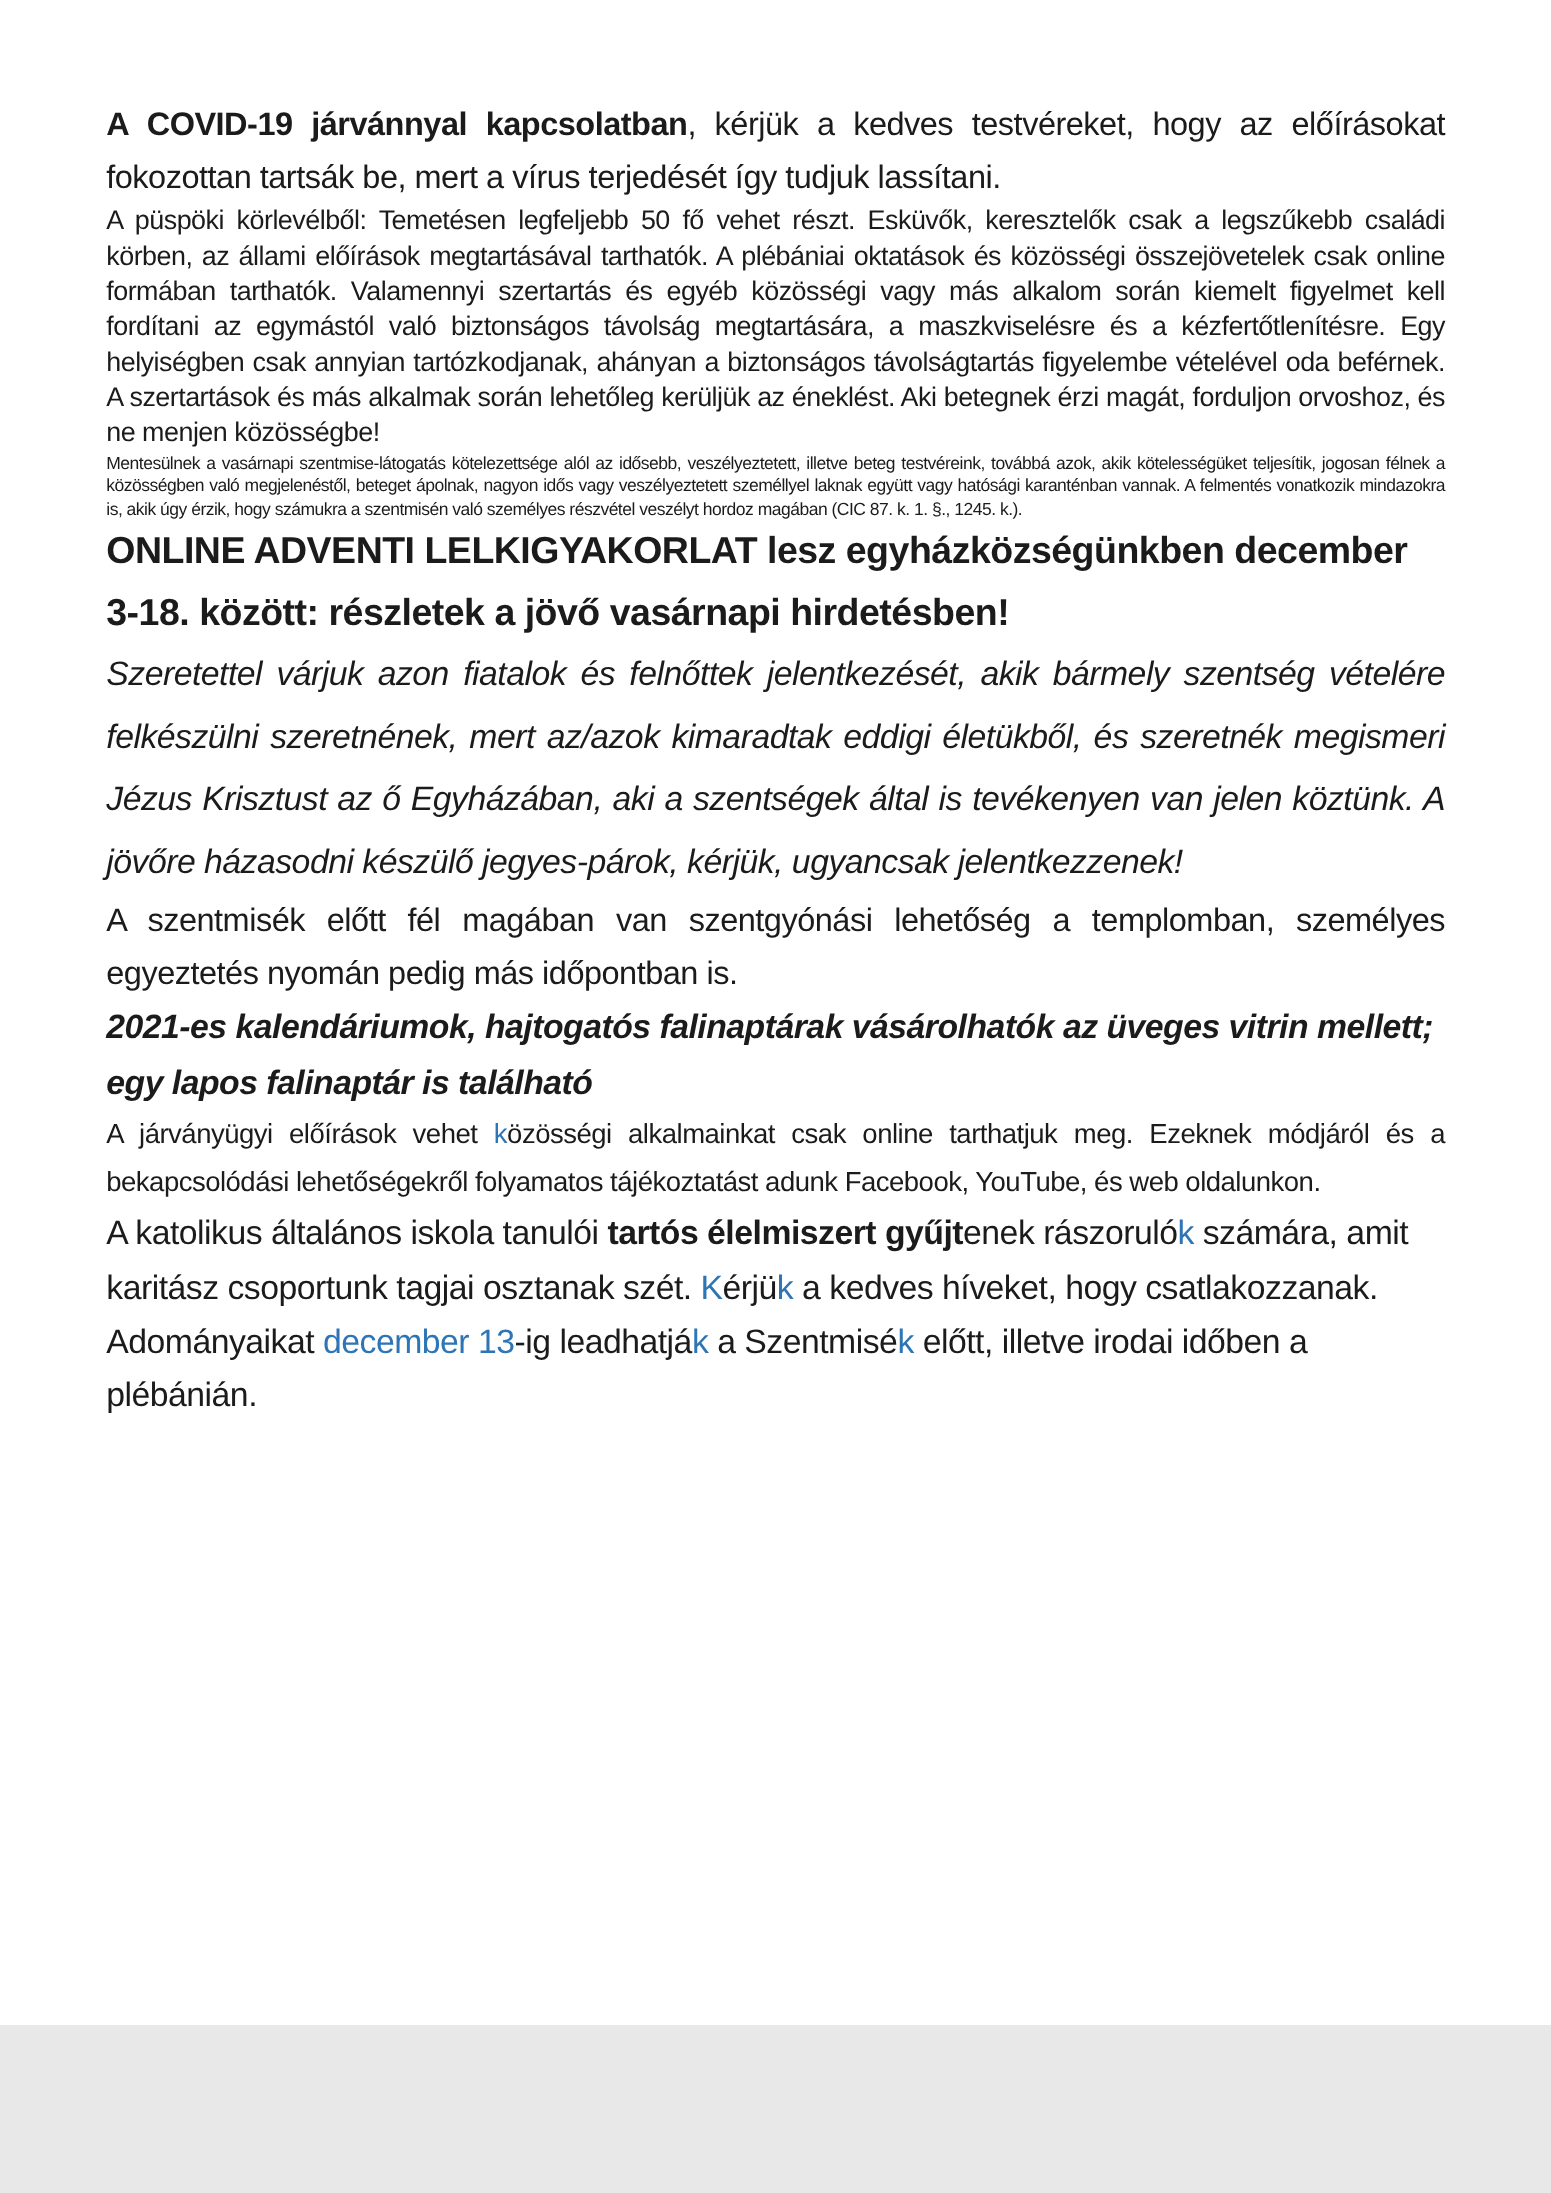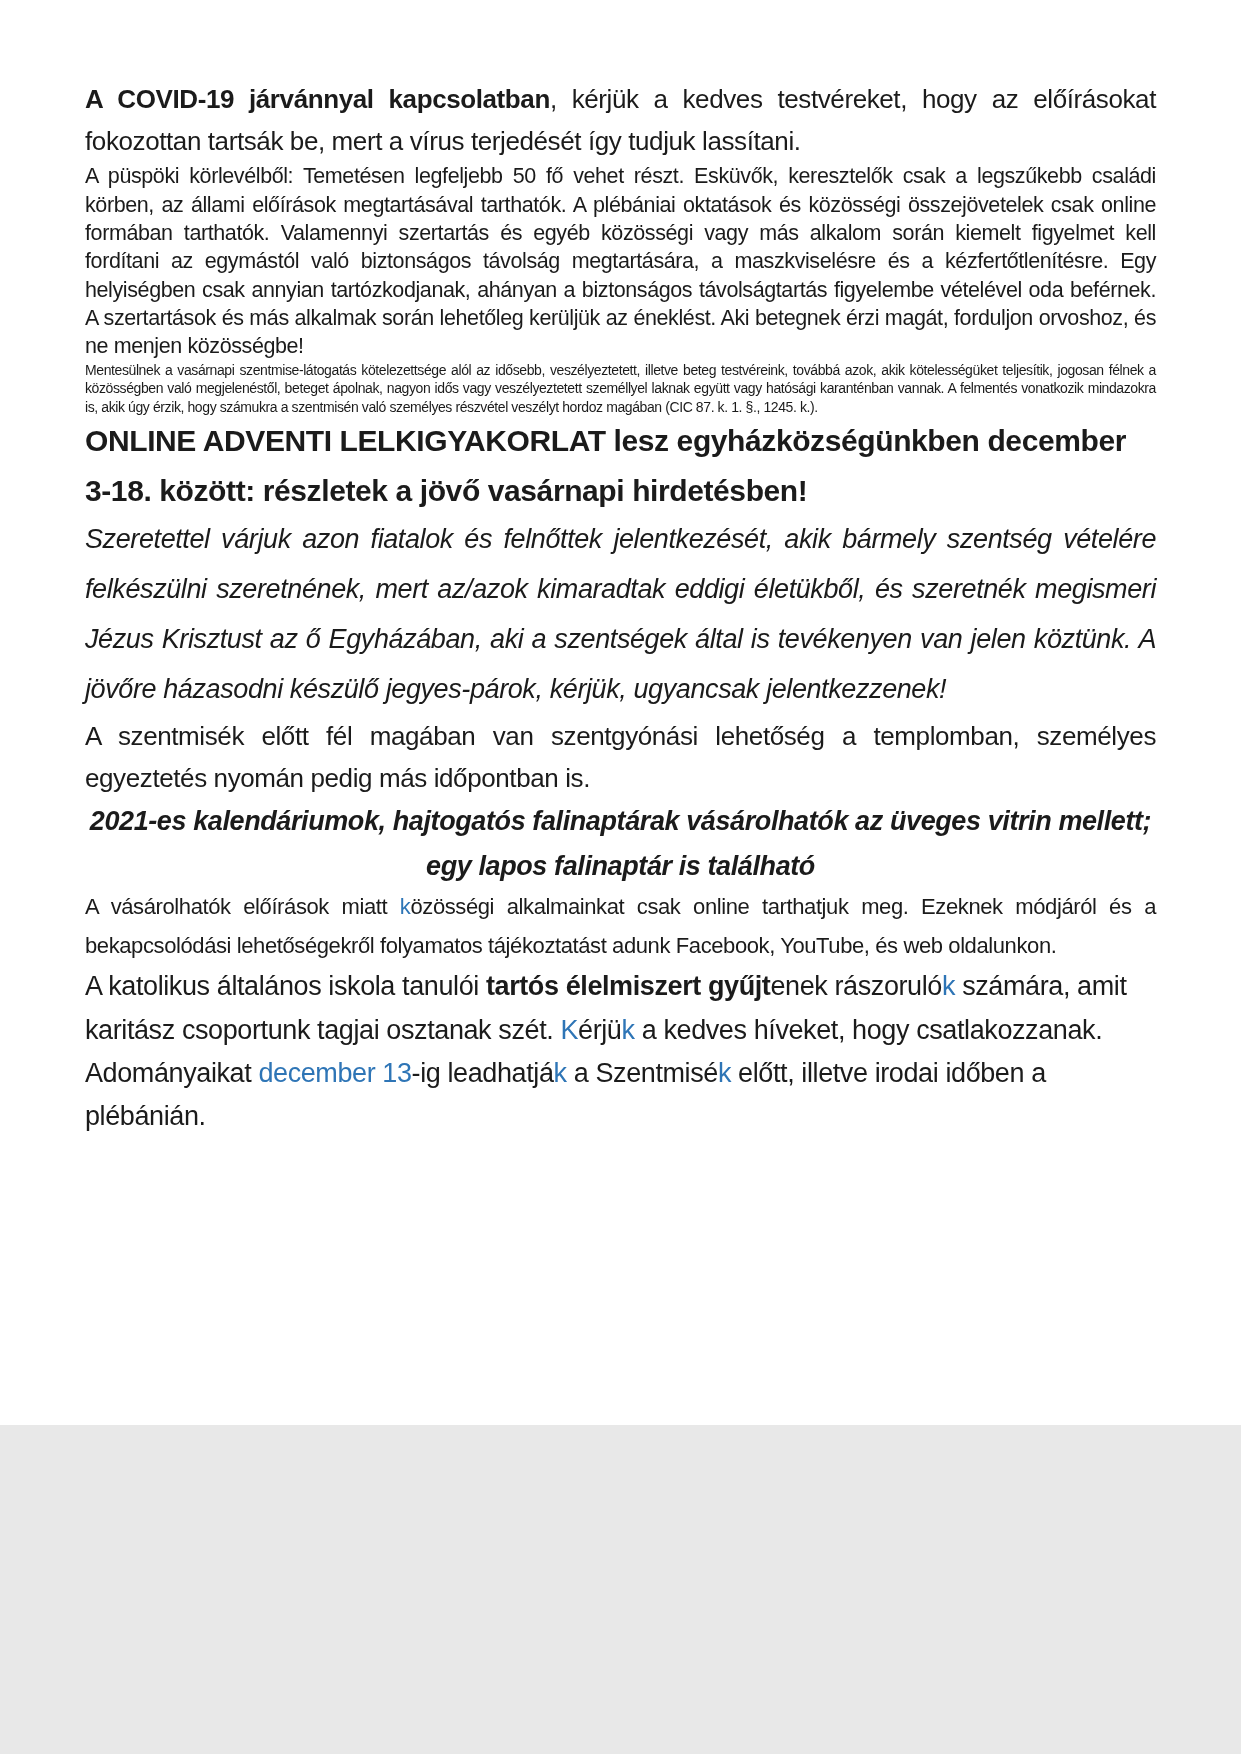--- a/index.html
+++ b/index.html
@@ -3,21 +3,21 @@
 <meta charset="utf-8">
 <style>
   html, body {
     margin: 0;
     padding: 0;
     background: #e8e8e8;
   }
   .page {
     position: relative;
     width: 1241px;
-    height: 1425px;
+    height: 1620px;
     margin: 0 auto;
     background: #ffffff;
     box-sizing: border-box;
     padding: 78px 85px 0 85px;
     font-family: "Liberation Sans", "DejaVu Sans", sans-serif;
     color: #1b1b1b;
     letter-spacing: -0.4px;
     overflow: hidden;
   }
   .page p { margin: 0; }
@@ -68,21 +68,21 @@
     font-size: 26px;
     line-height: 1.62;
     text-align: justify;
     margin-bottom: 26px;
   }
   .p-subheading {
     font-size: 27px;
     font-weight: bold;
     font-style: italic;
     line-height: 1.65;
-    text-align: center;
+    text-align: left;
     margin-bottom: 26px;
   }
   .p-notice {
     font-size: 22px;
     line-height: 1.75;
     text-align: justify;
     margin-bottom: 28px;
   }
   .p-xl {
     font-size: 27px;
@@ -100,15 +100,15 @@
 <body>
 
 <main class="page" style="background: rgb(255, 255, 255); color: rgb(27, 27, 27);">
   <p class="p-lead"><span class="b">A COVID-19 járvánnyal kapcsolatban</span><span>, kérjük a kedves testvéreket, hogy az előírásokat fokozottan tartsák be, mert a vírus terjedését így tudjuk lassítani.</span></p>
   <p class="p-small">A püspöki körlevélből: Temetésen legfeljebb 50 fő vehet részt. Esküvők, keresztelők csak a legszűkebb családi körben, az állami előírások megtartásával tarthatók. A plébániai oktatások és közösségi összejövetelek csak online formában tarthatók. Valamennyi szertartás és egyéb közösségi vagy más alkalom során kiemelt figyelmet kell fordítani az egymástól való biztonságos távolság megtartására, a maszkviselésre és a kézfertőtlenítésre. Egy helyiségben csak annyian tartózkodjanak, ahányan a biztonságos távolságtartás figyelembe vételével oda beférnek. A szertartások és más alkalmak során lehetőleg kerüljük az éneklést. Aki betegnek érzi magát, forduljon orvoshoz, és ne menjen közösségbe!</p>
   <p class="p-small-2">Mentesülnek a vasárnapi szentmise-látogatás kötelezettsége alól az idősebb, veszélyeztetett, illetve beteg testvéreink, továbbá azok, akik kötelességüket teljesítik, jogosan félnek a közösségben való megjelenéstől, beteget ápolnak, nagyon idős vagy veszélyeztetett személlyel laknak együtt vagy hatósági karanténban vannak. A felmentés vonatkozik mindazokra is, akik úgy érzik, hogy számukra a szentmisén való személyes részvétel veszélyt hordoz magában (CIC 87. k. 1. §., 1245. k.).</p>
   <p class="p-heading">ONLINE ADVENTI LELKIGYAKORLAT lesz egyházközségünkben december 3-18. között: részletek a jövő vasárnapi hirdetésben!</p>
   <p class="p-bolditalic">Szeretettel várjuk azon fiatalok és felnőttek jelentkezését, akik bármely szentség vételére felkészülni szeretnének, mert az/azok kimaradtak eddigi életükből, és szeretnék megismeri Jézus Krisztust az ő Egyházában, aki a szentségek által is tevékenyen van jelen köztünk. A jövőre házasodni készülő jegyes-párok, kérjük, ugyancsak jelentkezzenek!</p>
   <p class="p-body-2">A szentmisék előtt fél magában van szentgyónási lehetőség a templomban, személyes egyeztetés nyomán pedig más időpontban is.</p>
   <p class="p-subheading">2021-es kalendáriumok, hajtogatós falinaptárak vásárolhatók az üveges vitrin mellett; egy lapos falinaptár is található</p>
-  <p class="p-notice"><span>A vásárolhatók előírások miatt </span><span class="blue">k</span><span>özösségi alkalmainkat csak online tarthatjuk meg. Ezeknek módjáról és a bekapcsolódási lehetőségekről folyamatos tájékoztatást adunk Facebook, YouTube, és web oldalunkon.</span></p>
+  <p class="p-notice"><span>A járványügyi előírások vehet </span><span class="blue">k</span><span>özösségi alkalmainkat csak online tarthatjuk meg. Ezeknek módjáról és a bekapcsolódási lehetőségekről folyamatos tájékoztatást adunk Facebook, YouTube, és web oldalunkon.</span></p>
   <p class="p-xl"><span>A katolikus általános iskola tanulói </span><span class="b">tartós élelmiszert gyűjt</span><span>enek rászoruló</span><span class="blue">k</span><span> számára, amit karitász csoportunk tagjai osztanak szét. </span><span class="blue">K</span><span>érjü</span><span class="blue">k</span><span> a kedves híveket, hogy csatlakozzanak. Adományaikat </span><span class="blue">december 13</span><span>-ig leadhatjá</span><span class="blue">k</span><span> a Szentmisé</span><span class="blue">k</span><span> előtt, illetve irodai időben a plébánián.</span></p>
 </main>
 
 </body></html>

